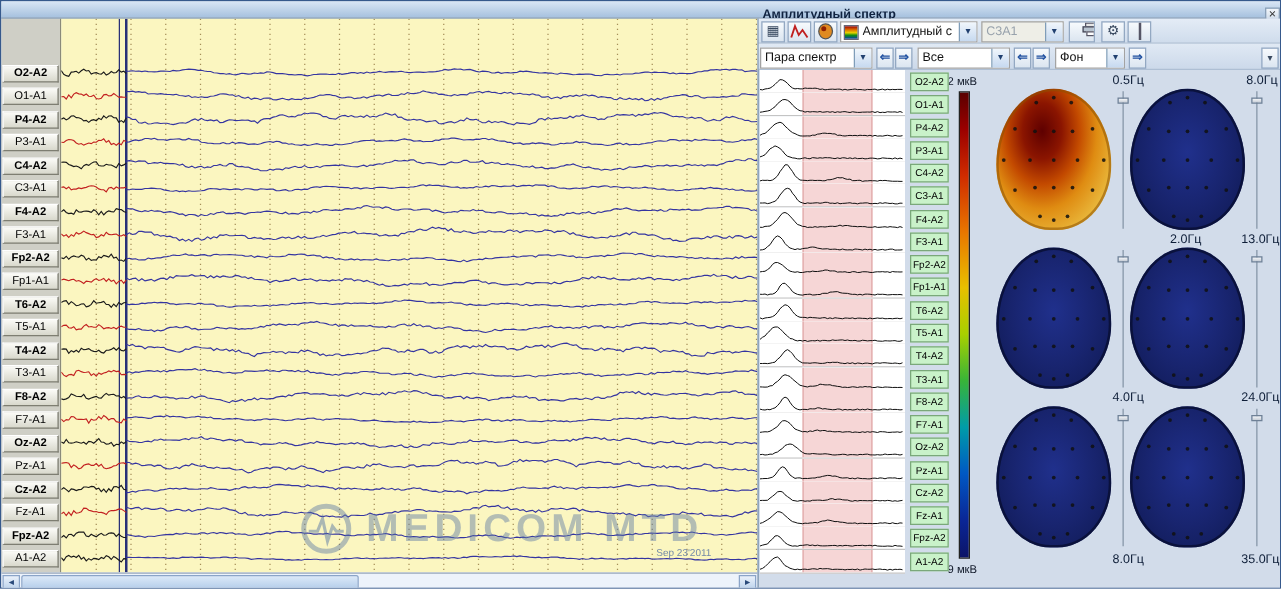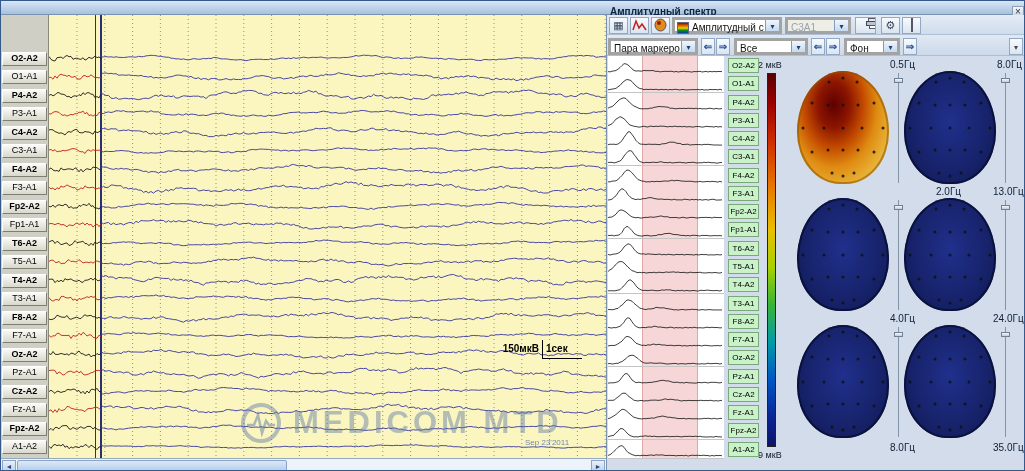--- a/index.html
+++ b/index.html
@@ -31,21 +31,21 @@
   
   .hscroll{position:absolute;left:0;top:457px;width:605px;height:14px;background:#edf3fb;border-top:1px solid #98a8bc}
   .sb-btn{position:absolute;top:1px;width:14px;height:12px;background:linear-gradient(#eaf1fa,#bdd3ec);border:1px solid #8aa4c8;font-size:7px;text-align:center;line-height:11px;color:#2a4a7a}
   .sb-thumb{position:absolute;left:16px;top:1px;width:270px;height:12px;background:linear-gradient(#dcE9f8,#b4cdea);border:1px solid #8aa4c8;border-radius:2px}
 
   
   .spanel{position:absolute;left:605px;top:14px;width:420px;height:457px;background:#d2dcea;border-left:1px solid #7a92ac}
   .tb1{position:absolute;left:606px;top:14px;width:419px;height:20px;background:linear-gradient(#e4ecf6,#cfdcec);border-bottom:1px solid #b0c0d4}
   .tb2{position:absolute;left:606px;top:34px;width:419px;height:21px;background:linear-gradient(#e0e9f4,#ccd9ea);border-bottom:1px solid #aebfd4}
   .tbtn{position:absolute;height:17px;background:linear-gradient(#f7fafd,#dbe5f0);border:1px solid #93a8c2;font-size:11px;text-align:center;line-height:15px;color:#3a4a60;overflow:hidden}
-  .combo{position:absolute;height:17px;background:#fff;border:3px solid #a3a3a3;font-size:10px;color:#111}
+  .combo{position:absolute;height:17px;background:#fff;border:1px solid #a3a3a3;font-size:10px;color:#111}
   .combo .val{position:absolute;left:3px;top:2px;right:15px;white-space:nowrap;overflow:hidden}
   .combo .drop{position:absolute;right:0;top:0;width:14px;height:100%;background:linear-gradient(#f0f6fc,#c6d9f0);border-left:1px solid #7f9db9;font-size:8px;line-height:14px;text-align:center;color:#204070}
   .combo.disabled{background:#eeeee7}
   .combo.disabled .val{color:#98a2ac}
   .cicon{position:absolute;left:2px;top:2px;width:12px;height:12px;border:1px solid #667;background:linear-gradient(#a00000,#e07800 30%,#e8d000 52%,#109010 72%,#0040b0)}
   .arrow-btn{font-size:10px;font-weight:bold;color:#2050a0}
   .printer{position:relative;width:13px;height:12px;margin:2px auto 0}
   .printer .p1{position:absolute;left:2px;top:0;width:9px;height:4px;background:#e8e8e8;border:1px solid #556}
   .printer .p2{position:absolute;left:0;top:3px;width:13px;height:5px;background:#b8c4d0;border:1px solid #445}
   .printer .p3{position:absolute;left:3px;top:7px;width:7px;height:4px;background:#fff;border:1px solid #556}
@@ -171,26 +171,20 @@
       <polyline points="0,376.6 2,375.2 4,376.7 6,378.4 8,376.1 10,376.5 12,377.5 14,376.7 16,376.5 18,374.6 20,374.6 22,375.0 24,374.1 26,374.3 28,376.2 30,375.5 32,378.3 34,376.3 36,378.9 38,376.0 40,378.0 42,374.5 44,374.2 46,375.2 48,373.3 50,376.4 52,376.9 " fill="none" stroke="#1a1a1a" stroke-width="0.9"></polyline>
       <polyline points="52.0,379.1 54.5,378.9 57.0,378.0 59.5,378.7 62.0,377.6 64.5,377.4 67.0,377.1 69.5,376.8 72.0,377.2 74.5,377.9 77.0,377.8 79.5,376.9 82.0,376.7 84.5,376.2 87.0,375.6 89.5,376.1 92.0,375.6 94.5,376.3 97.0,375.8 99.5,375.5 102.0,376.3 104.5,376.2 107.0,376.4 109.5,376.3 112.0,376.0 114.5,376.0 117.0,376.2 119.5,375.1 122.0,375.6 124.5,376.2 127.0,376.5 129.5,376.5 132.0,376.5 134.5,377.3 137.0,376.7 139.5,375.8 142.0,376.2 144.5,374.9 147.0,374.3 149.5,375.3 152.0,375.2 154.5,374.5 157.0,375.2 159.5,375.3 162.0,374.8 164.5,375.1 167.0,374.4 169.5,373.2 172.0,372.7 174.5,372.5 177.0,372.7 179.5,373.1 182.0,372.9 184.5,373.5 187.0,373.5 189.5,373.5 192.0,374.3 194.5,374.4 197.0,372.9 199.5,373.9 202.0,374.0 204.5,373.6 207.0,374.3 209.5,374.1 212.0,374.5 214.5,375.1 217.0,375.3 219.5,376.6 222.0,375.3 224.5,375.9 227.0,376.1 229.5,375.4 232.0,376.3 234.5,375.6 237.0,376.0 239.5,376.2 242.0,376.8 244.5,376.3 247.0,376.9 249.5,376.9 252.0,376.1 254.5,376.5 257.0,375.3 259.5,376.2 262.0,376.4 264.5,375.6 267.0,376.9 269.5,376.0 272.0,377.2 274.5,376.9 277.0,376.2 279.5,375.9 282.0,375.2 284.5,375.8 287.0,375.5 289.5,376.9 292.0,376.7 294.5,377.6 297.0,378.1 299.5,377.9 302.0,378.8 304.5,378.6 307.0,377.5 309.5,378.1 312.0,378.0 314.5,378.6 317.0,377.7 319.5,378.1 322.0,378.6 324.5,380.0 327.0,378.9 329.5,378.6 332.0,378.2 334.5,379.0 337.0,377.9 339.5,377.0 342.0,377.5 344.5,377.3 347.0,377.6 349.5,377.3 352.0,378.0 354.5,377.5 357.0,377.3 359.5,376.4 362.0,376.7 364.5,375.4 367.0,375.4 369.5,374.6 372.0,375.2 374.5,375.5 377.0,375.5 379.5,375.5 382.0,375.8 384.5,375.6 387.0,375.3 389.5,375.7 392.0,374.6 394.5,373.9 397.0,375.0 399.5,374.4 402.0,375.9 404.5,375.0 407.0,375.6 409.5,375.6 412.0,376.5 414.5,375.4 417.0,374.6 419.5,375.5 422.0,374.9 424.5,375.0 427.0,375.0 429.5,375.3 432.0,375.0 434.5,374.8 437.0,375.1 439.5,374.4 442.0,375.1 444.5,374.5 447.0,374.1 449.5,373.5 452.0,372.9 454.5,372.7 457.0,373.5 459.5,373.9 462.0,374.4 464.5,373.6 467.0,373.6 469.5,373.5 472.0,372.7 474.5,372.7 477.0,373.8 479.5,373.6 482.0,373.8 484.5,373.8 487.0,374.3 489.5,374.7 492.0,375.7 494.5,376.1 497.0,376.2 499.5,376.4 502.0,375.1 504.5,376.0 507.0,375.9 509.5,376.1 512.0,376.6 514.5,376.7 517.0,377.6 519.5,377.9 522.0,377.5 524.5,377.9 527.0,377.2 529.5,377.2 532.0,376.3 534.5,377.3 537.0,377.3 539.5,377.7 542.0,377.8 544.5,377.0 547.0,377.1 549.5,377.0 552.0,377.4 554.5,376.3 557.0,375.8 " fill="none" stroke="#3434a0" stroke-width="0.9"></polyline>
       <polyline points="0,396.0 2,394.8 4,397.5 6,394.7 8,397.3 10,393.6 12,395.6 14,395.2 16,394.4 18,391.5 20,391.7 22,393.2 24,393.7 26,394.4 28,394.2 30,395.0 32,394.9 34,395.5 36,396.6 38,394.2 40,393.4 42,393.5 44,393.1 46,392.3 48,392.3 50,393.5 52,394.9 " fill="none" stroke="#c22020" stroke-width="0.9"></polyline>
       <polyline points="52.0,390.8 54.5,391.6 57.0,391.9 59.5,391.1 62.0,390.9 64.5,392.7 67.0,391.4 69.5,391.7 72.0,392.5 74.5,392.5 77.0,392.1 79.5,391.4 82.0,392.0 84.5,393.8 87.0,393.7 89.5,393.2 92.0,392.5 94.5,392.6 97.0,393.5 99.5,393.8 102.0,392.6 104.5,394.2 107.0,393.4 109.5,392.6 112.0,392.8 114.5,392.3 117.0,391.2 119.5,391.6 122.0,392.0 124.5,392.3 127.0,392.4 129.5,391.2 132.0,391.7 134.5,392.7 137.0,393.1 139.5,393.7 142.0,395.4 144.5,396.0 147.0,394.9 149.5,397.0 152.0,396.9 154.5,397.0 157.0,397.8 159.5,396.7 162.0,397.8 164.5,396.6 167.0,397.3 169.5,396.7 172.0,396.6 174.5,396.2 177.0,394.8 179.5,394.5 182.0,395.0 184.5,395.2 187.0,395.8 189.5,395.4 192.0,394.8 194.5,395.4 197.0,395.2 199.5,394.9 202.0,395.9 204.5,396.4 207.0,397.9 209.5,398.3 212.0,397.6 214.5,398.3 217.0,397.8 219.5,398.6 222.0,398.5 224.5,398.7 227.0,396.9 229.5,398.6 232.0,397.2 234.5,397.2 237.0,397.3 239.5,397.4 242.0,397.4 244.5,396.8 247.0,395.5 249.5,396.4 252.0,397.1 254.5,396.5 257.0,396.5 259.5,395.4 262.0,395.3 264.5,395.3 267.0,394.1 269.5,395.0 272.0,393.9 274.5,393.7 277.0,393.7 279.5,394.0 282.0,393.2 284.5,392.7 287.0,392.7 289.5,393.0 292.0,394.2 294.5,393.6 297.0,394.0 299.5,393.8 302.0,394.3 304.5,394.5 307.0,394.5 309.5,394.6 312.0,394.8 314.5,393.9 317.0,394.1 319.5,394.0 322.0,392.8 324.5,392.8 327.0,392.8 329.5,391.3 332.0,391.1 334.5,391.6 337.0,389.8 339.5,389.2 342.0,390.5 344.5,390.1 347.0,390.1 349.5,389.3 352.0,391.2 354.5,391.6 357.0,390.5 359.5,392.8 362.0,392.3 364.5,392.1 367.0,393.4 369.5,392.7 372.0,394.4 374.5,393.7 377.0,393.3 379.5,394.8 382.0,392.9 384.5,394.6 387.0,394.0 389.5,393.4 392.0,391.9 394.5,392.1 397.0,392.2 399.5,391.6 402.0,392.0 404.5,392.8 407.0,392.1 409.5,391.5 412.0,391.9 414.5,393.8 417.0,392.5 419.5,393.5 422.0,394.1 424.5,394.5 427.0,394.3 429.5,394.0 432.0,394.9 434.5,395.1 437.0,395.7 439.5,395.4 442.0,395.9 444.5,395.4 447.0,396.1 449.5,395.2 452.0,396.7 454.5,395.9 457.0,396.8 459.5,397.7 462.0,396.4 464.5,396.8 467.0,396.6 469.5,398.4 472.0,397.8 474.5,397.8 477.0,398.2 479.5,396.7 482.0,397.4 484.5,396.9 487.0,396.5 489.5,396.0 492.0,396.4 494.5,396.4 497.0,394.5 499.5,395.2 502.0,396.0 504.5,395.7 507.0,396.0 509.5,396.4 512.0,395.6 514.5,397.6 517.0,397.2 519.5,397.1 522.0,397.7 524.5,397.7 527.0,398.0 529.5,397.5 532.0,397.3 534.5,398.0 537.0,398.5 539.5,397.7 542.0,396.7 544.5,396.3 547.0,394.5 549.5,395.5 552.0,394.3 554.5,393.7 557.0,393.8 " fill="none" stroke="#3434a0" stroke-width="0.9"></polyline>
       <polyline points="0,415.1 2,413.4 4,415.4 6,412.6 8,412.4 10,413.9 12,411.6 14,410.7 16,410.6 18,410.7 20,413.8 22,414.3 24,412.4 26,413.5 28,414.4 30,412.8 32,411.7 34,413.2 36,413.0 38,411.6 40,411.3 42,411.7 44,414.1 46,412.2 48,414.1 50,415.0 52,415.0 " fill="none" stroke="#1a1a1a" stroke-width="0.9"></polyline>
       <polyline points="52.0,412.6 54.5,413.1 57.0,413.6 59.5,414.1 62.0,413.7 64.5,414.2 67.0,414.9 69.5,414.0 72.0,414.0 74.5,414.2 77.0,413.6 79.5,413.2 82.0,412.9 84.5,412.7 87.0,412.5 89.5,412.7 92.0,411.7 94.5,412.3 97.0,412.1 99.5,411.4 102.0,411.8 104.5,412.1 107.0,412.3 109.5,412.1 112.0,411.2 114.5,411.3 117.0,412.2 119.5,411.4 122.0,411.0 124.5,411.9 127.0,411.0 129.5,411.3 132.0,411.9 134.5,411.4 137.0,411.3 139.5,412.4 142.0,412.0 144.5,412.4 147.0,412.2 149.5,413.2 152.0,413.2 154.5,412.6 157.0,412.2 159.5,412.7 162.0,412.1 164.5,411.3 167.0,411.8 169.5,411.1 172.0,410.4 174.5,410.1 177.0,410.4 179.5,410.1 182.0,410.2 184.5,411.3 187.0,411.3 189.5,411.2 192.0,411.1 194.5,411.6 197.0,411.4 199.5,411.8 202.0,412.3 204.5,412.3 207.0,412.0 209.5,412.3 212.0,411.7 214.5,412.2 217.0,412.4 219.5,412.3 222.0,412.2 224.5,412.7 227.0,413.5 229.5,413.1 232.0,413.5 234.5,413.6 237.0,412.9 239.5,412.8 242.0,413.0 244.5,412.4 247.0,413.1 249.5,412.5 252.0,412.7 254.5,412.4 257.0,412.2 259.5,411.8 262.0,412.3 264.5,413.0 267.0,412.3 269.5,413.2 272.0,413.0 274.5,414.0 277.0,414.3 279.5,414.5 282.0,414.2 284.5,414.4 287.0,414.9 289.5,414.3 292.0,414.4 294.5,414.7 297.0,414.0 299.5,414.5 302.0,414.9 304.5,414.7 307.0,414.5 309.5,414.5 312.0,414.9 314.5,415.2 317.0,415.4 319.5,415.1 322.0,415.1 324.5,414.8 327.0,414.3 329.5,413.4 332.0,413.7 334.5,413.2 337.0,413.7 339.5,412.9 342.0,413.6 344.5,413.0 347.0,413.2 349.5,414.2 352.0,414.1 354.5,414.9 357.0,415.2 359.5,415.6 362.0,415.2 364.5,414.7 367.0,415.1 369.5,414.7 372.0,415.2 374.5,414.6 377.0,414.0 379.5,414.6 382.0,413.9 384.5,413.7 387.0,413.7 389.5,413.8 392.0,413.6 394.5,414.3 397.0,413.5 399.5,413.7 402.0,413.9 404.5,413.6 407.0,413.2 409.5,412.3 412.0,412.8 414.5,412.5 417.0,412.0 419.5,411.6 422.0,411.5 424.5,412.0 427.0,412.0 429.5,412.8 432.0,412.1 434.5,412.5 437.0,413.3 439.5,413.4 442.0,413.4 444.5,412.9 447.0,413.1 449.5,413.3 452.0,412.7 454.5,412.3 457.0,412.8 459.5,411.7 462.0,412.4 464.5,412.3 467.0,411.8 469.5,411.7 472.0,411.4 474.5,411.6 477.0,411.7 479.5,411.5 482.0,411.4 484.5,411.4 487.0,411.7 489.5,410.8 492.0,410.6 494.5,411.1 497.0,410.7 499.5,411.3 502.0,411.2 504.5,410.6 507.0,411.2 509.5,411.6 512.0,411.9 514.5,411.6 517.0,412.0 519.5,412.2 522.0,412.9 524.5,413.0 527.0,412.6 529.5,412.6 532.0,413.2 534.5,412.7 537.0,412.6 539.5,412.2 542.0,411.7 544.5,411.3 547.0,411.4 549.5,410.9 552.0,410.6 554.5,411.1 557.0,411.3 " fill="none" stroke="#3434a0" stroke-width="0.9"></polyline>
       <polyline points="0,431.2 2,433.4 4,430.4 6,429.4 8,430.7 10,429.9 12,431.0 14,429.2 16,432.3 18,430.9 20,433.7 22,431.9 24,433.1 26,431.7 28,431.9 30,432.7 32,431.0 34,431.8 36,429.5 38,430.4 40,432.6 42,430.2 44,431.4 46,433.0 48,434.6 50,431.9 52,432.1 " fill="none" stroke="#1a1a1a" stroke-width="0.9"></polyline>
       <polyline points="52.0,430.9 54.5,430.9 57.0,431.0 59.5,431.0 62.0,430.8 64.5,431.0 67.0,431.1 69.5,430.9 72.0,431.2 74.5,431.1 77.0,431.0 79.5,431.2 82.0,431.1 84.5,431.5 87.0,431.7 89.5,431.3 92.0,431.7 94.5,431.5 97.0,430.7 99.5,430.9 102.0,430.9 104.5,430.6 107.0,431.1 109.5,430.9 112.0,430.7 114.5,430.9 117.0,431.0 119.5,431.5 122.0,431.3 124.5,431.2 127.0,431.1 129.5,430.7 132.0,430.7 134.5,431.1 137.0,431.3 139.5,430.8 142.0,431.4 144.5,431.4 147.0,431.4 149.5,431.7 152.0,432.5 154.5,432.2 157.0,431.9 159.5,431.9 162.0,432.2 164.5,432.3 167.0,432.2 169.5,432.1 172.0,432.5 174.5,432.5 177.0,432.4 179.5,433.1 182.0,432.7 184.5,433.1 187.0,433.0 189.5,432.7 192.0,433.2 194.5,432.6 197.0,432.4 199.5,432.6 202.0,432.4 204.5,432.4 207.0,432.8 209.5,432.8 212.0,432.7 214.5,432.8 217.0,432.8 219.5,432.4 222.0,432.4 224.5,432.0 227.0,431.7 229.5,431.9 232.0,431.8 234.5,431.4 237.0,431.3 239.5,431.7 242.0,431.8 244.5,431.4 247.0,432.0 249.5,431.8 252.0,432.0 254.5,431.6 257.0,431.6 259.5,431.5 262.0,431.6 264.5,431.3 267.0,431.4 269.5,431.1 272.0,431.2 274.5,431.6 277.0,431.4 279.5,431.9 282.0,431.4 284.5,431.8 287.0,431.6 289.5,431.9 292.0,431.6 294.5,431.3 297.0,431.1 299.5,431.3 302.0,431.1 304.5,431.6 307.0,431.0 309.5,431.7 312.0,431.2 314.5,431.1 317.0,431.7 319.5,431.4 322.0,430.7 324.5,431.1 327.0,430.3 329.5,430.1 332.0,430.0 334.5,430.5 337.0,430.3 339.5,430.4 342.0,430.6 344.5,430.6 347.0,430.3 349.5,430.4 352.0,430.6 354.5,430.1 357.0,430.1 359.5,430.2 362.0,429.7 364.5,430.3 367.0,429.7 369.5,430.2 372.0,430.3 374.5,430.7 377.0,430.9 379.5,431.1 382.0,430.7 384.5,431.3 387.0,431.0 389.5,431.1 392.0,430.6 394.5,430.7 397.0,430.7 399.5,431.3 402.0,431.1 404.5,431.8 407.0,431.7 409.5,431.8 412.0,432.0 414.5,432.5 417.0,431.8 419.5,432.4 422.0,432.2 424.5,431.5 427.0,432.1 429.5,432.0 432.0,431.5 434.5,431.9 437.0,432.2 439.5,432.1 442.0,432.5 444.5,432.2 447.0,432.0 449.5,431.9 452.0,432.3 454.5,431.7 457.0,431.8 459.5,431.5 462.0,431.8 464.5,431.6 467.0,431.9 469.5,431.6 472.0,432.1 474.5,432.3 477.0,432.2 479.5,432.1 482.0,432.0 484.5,431.8 487.0,432.1 489.5,432.0 492.0,431.6 494.5,431.8 497.0,432.0 499.5,432.3 502.0,432.0 504.5,432.3 507.0,432.9 509.5,432.7 512.0,433.0 514.5,433.1 517.0,432.9 519.5,432.4 522.0,432.7 524.5,432.3 527.0,432.3 529.5,432.3 532.0,432.0 534.5,432.5 537.0,432.7 539.5,432.6 542.0,432.4 544.5,432.8 547.0,432.7 549.5,432.0 552.0,432.0 554.5,431.6 557.0,431.8 " fill="none" stroke="#3434a0" stroke-width="0.9"></polyline>
     </svg>
 
-  <div class="scale-marker">
-    <span class="amp">150мкВ</span>
-    <span class="tim">1сек</span>
-    <div class="vl"></div>
-    <div class="hl"></div>
-  </div>
 
   <div class="watermark">
     <span class="wm-logo">
       <svg width="32" height="32" viewBox="0 0 32 32">
           <polyline points="2,18 9,18 13,8 17,26 21,14 24,18 30,18" fill="none" stroke="rgba(90,120,165,0.5)" stroke-width="2.5"></polyline>
         </svg>
     </span>
     <span class="wm-text">MEDICOM MTD</span>
   </div>
   <div class="wm-date">Sep 23'2011</div>
@@ -232,21 +226,21 @@
     <span class="printer"><span class="p1"></span><span class="p2"></span><span class="p3"></span></span>
   </div>
   <div class="tbtn" style="left:880px;top:16px;width:19px">
     <span>⚙</span>
   </div>
   <div class="tbtn" style="left:901px;top:16px;width:19px">
     <span class="cmapicon"></span>
   </div>
 
   <div class="combo" style="left:607px;top:37px;width:90px">
-    <span class="val">Пара маркеро</span>
+    <span class="val">Пара спектр</span>
     <span class="drop">▾</span>
   </div>
   <div class="tbtn arrow-btn" style="left:700px;top:37px;width:14px"><span>⇐</span></div>
   <div class="tbtn arrow-btn" style="left:715px;top:37px;width:14px"><span>⇒</span></div>
   <div class="combo" style="left:733px;top:37px;width:74px">
     <span class="val">Все</span>
     <span class="drop">▾</span>
   </div>
   <div class="tbtn arrow-btn" style="left:810px;top:37px;width:14px"><span>⇐</span></div>
   <div class="tbtn arrow-btn" style="left:825px;top:37px;width:14px"><span>⇒</span></div>

